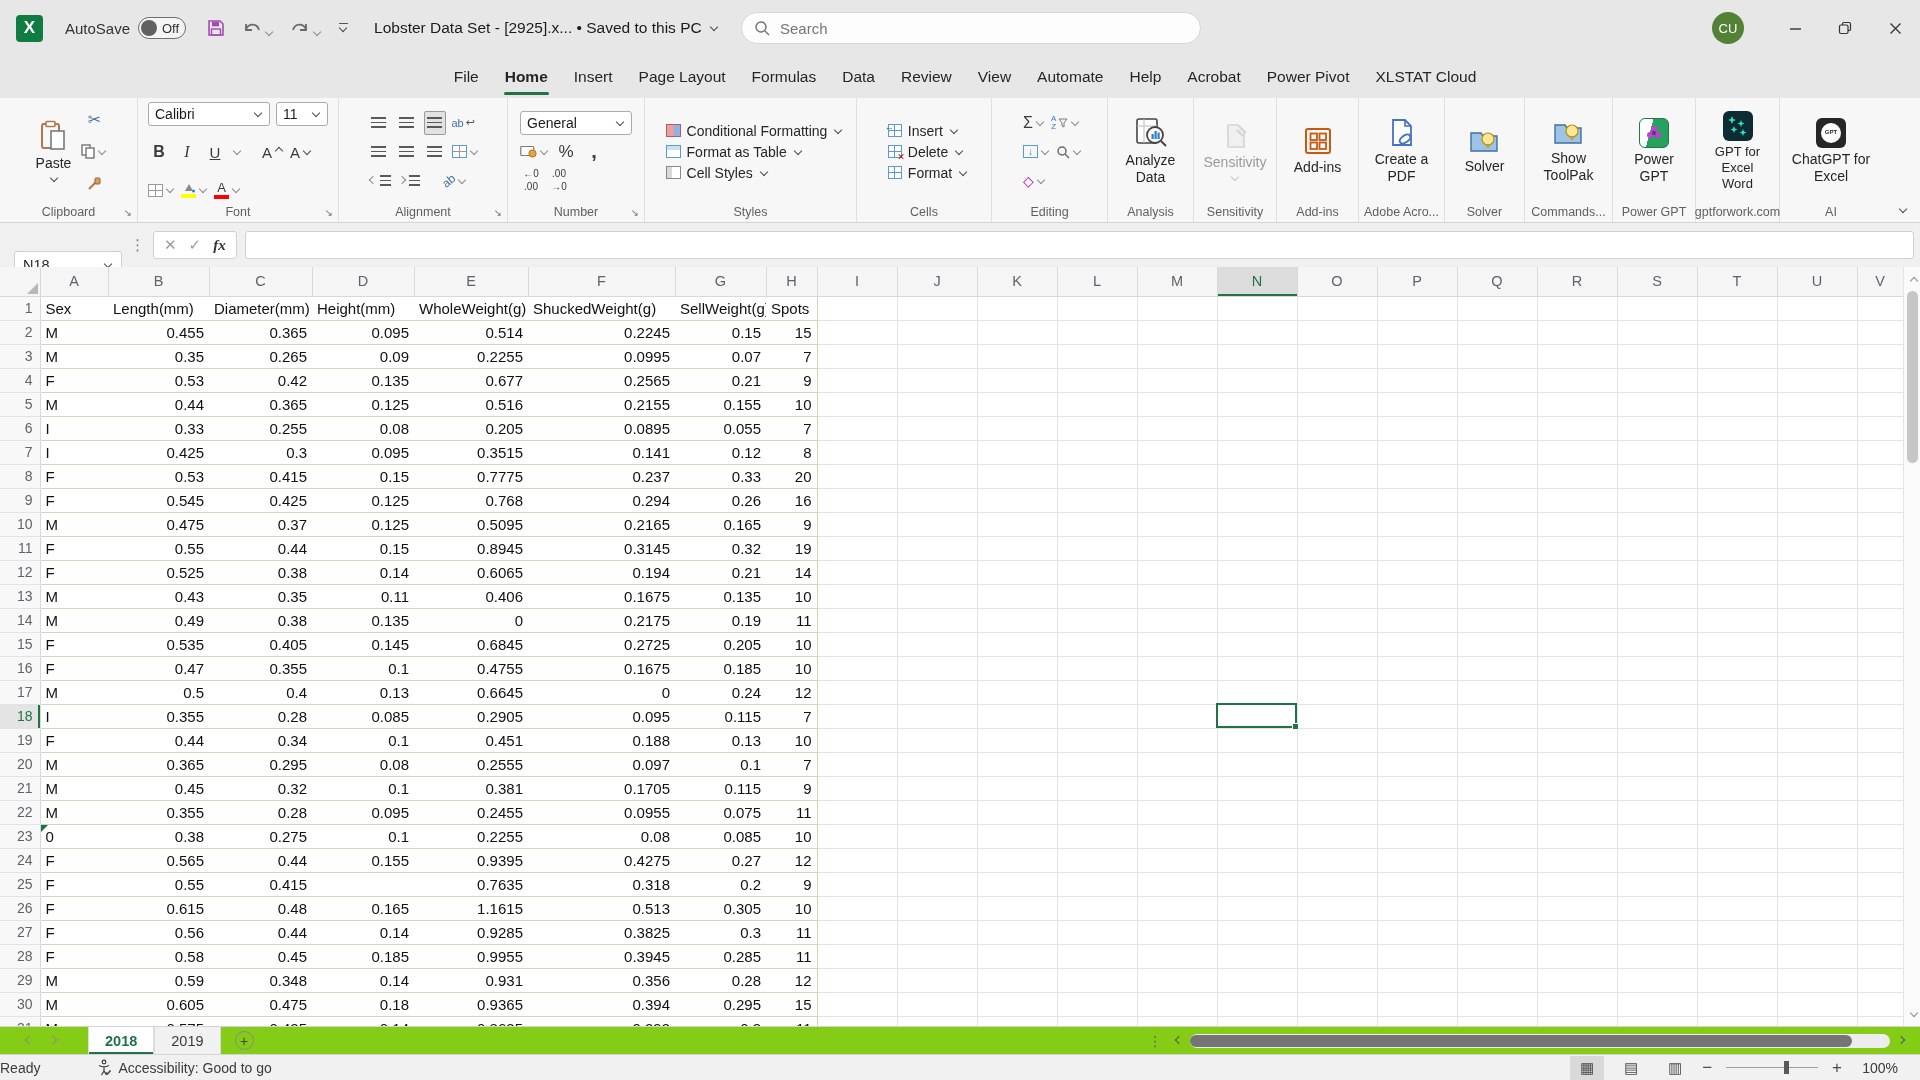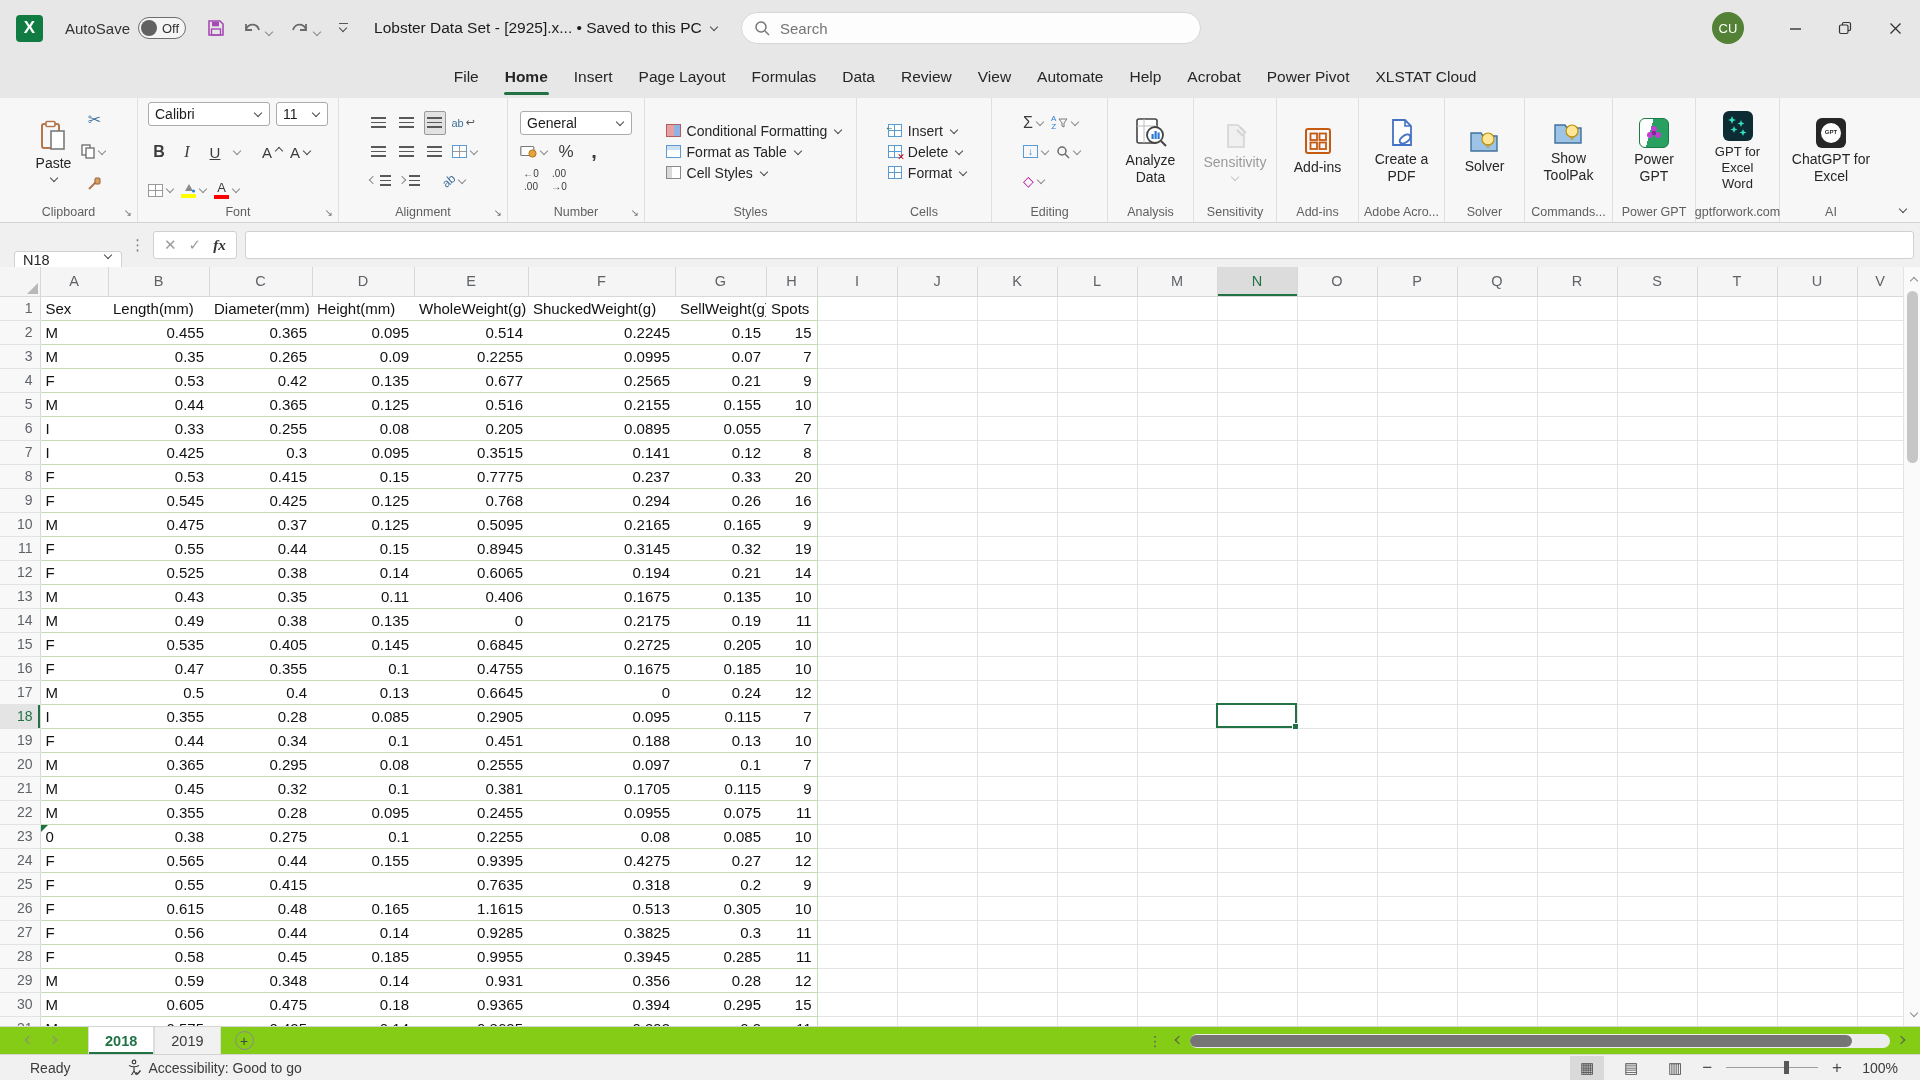--- a/index.html
+++ b/index.html
@@ -72,21 +72,21 @@
       linear-gradient(#5b9bd5,#5b9bd5) 50% 0/1px 100% no-repeat,
       linear-gradient(#5b9bd5,#5b9bd5) 0 50%/100% 1px no-repeat,#fff; position:relative; }
   .cell-ico.del::after { content:"✕"; position:absolute; right:-4px; bottom:-5px; color:#c00000; font-size:9px; }
   .cell-ico.ins::after { content:"←"; position:absolute; left:-4px; top:-3px; color:#217346; font-size:9px; }
   .grayed { opacity:.45; }
   .ribbon-collapse { position:absolute; right:12px; bottom:8px; }
   .appico { border-radius:6px; display:flex; align-items:center; justify-content:center; }
 
   
   .formulabar { position:absolute; top:223px; left:0; width:1920px; height:44px; background:#f0f0f0; display:flex; align-items:center; padding-left:14px; gap:8px; }
-  .namebox { width:108px; height:28px; background:#fff; border:1px solid #d0d0d0; border-radius:3px; display:flex; justify-content:space-between; padding:0 8px; font-size:14.5px;margin-top:39px; }
+  .namebox { width:108px; height:28px; background:#fff; border:1px solid #d0d0d0; border-radius:3px; display:flex; align-items:center; justify-content:space-between; padding:0 8px; font-size:14.5px;margin-top:39px; }
   .fx-dots { color:#7a7a7a; font-size:15px; }
   .fbarbtns { display:flex; align-items:center; gap:12px; background:#fff; border:1px solid #d0d0d0; border-radius:3px; height:28px; padding:0 10px; color:#9a9a9a; font-size:15px; }
   .fx-it { font-style:italic; font-family:"Liberation Serif",serif; color:#333; font-weight:bold; }
   .fxinput { flex:1; height:28px; background:#fff; border:1px solid #d0d0d0; border-radius:3px; margin-right:6px; }
 
   
   .gridwrap { position:absolute; top:267px; left:0; width:1920px; height:759px; background:#fff; overflow:hidden; }
   table.sheet { border-collapse:collapse; table-layout:fixed; width:1903px; }
   .sheet th, .sheet td { overflow:hidden; white-space:nowrap; font-weight:normal; }
   .sheet thead th { height:29px; background:#f5f5f5; border-right:1px solid #d8d8d8; border-bottom:1px solid #d8d8d8; color:#5f6368; font-size:14.5px; text-align:center; }
@@ -116,21 +116,21 @@
   .stab.active { background:#fff; color:#217346; font-weight:bold; }
   .stab.active::after { content:""; position:absolute; left:0; right:0; bottom:0; height:2.5px; background:#217346; }
   .addsheet { width:19px; height:19px; border:1px solid #8a8a8a; border-radius:50%; display:flex; align-items:center; justify-content:center; font-size:14px; color:#444; margin-left:14px; }
   .tab-dots { margin-left:auto; color:#5f5f5f; font-size:14px; letter-spacing:0; }
   .hscroll { display:flex; align-items:center; margin-left:12px; margin-right:14px; gap:6px; }
   .htrack { width:700px; height:14px; background:#ededed; border-radius:7px; position:relative; }
   .hthumb { position:absolute; left:0; top:1px; width:662px; height:12px; background:#757575; border-radius:6px; }
 
   
   .statusbar { position:absolute; top:1054px; left:0; width:1920px; height:26px; background:#f1f1f1; border-top:1px solid #d4d4d4; display:flex; align-items:center; font-size:14px; color:#3b3b3b; }
-  .sb-ready { margin-left:30px; }
+  .sb-ready { }
   .sb-access { display:flex; align-items:center; gap:6px; margin-left:56px; }
   .sb-right { margin-left:auto; display:flex; align-items:center; gap:10px; padding-right:22px; }
   .viewbtn { width:34px; height:24px; display:flex; align-items:center; justify-content:center; font-size:15px; color:#4a4a4a; }
   .viewbtn.active { background:#d9d9d9; }
   .zoomtrack { width:92px; height:1px; background:#9f9f9f; position:relative; margin:0 4px; }
   .zoomthumb { position:absolute; left:58px; top:-6px; width:5px; height:13px; background:#595959; }
   .zsign { font-size:17px; color:#4a4a4a; }
   .zoompct { width:46px; text-align:right; }
 </style>
 </head>

